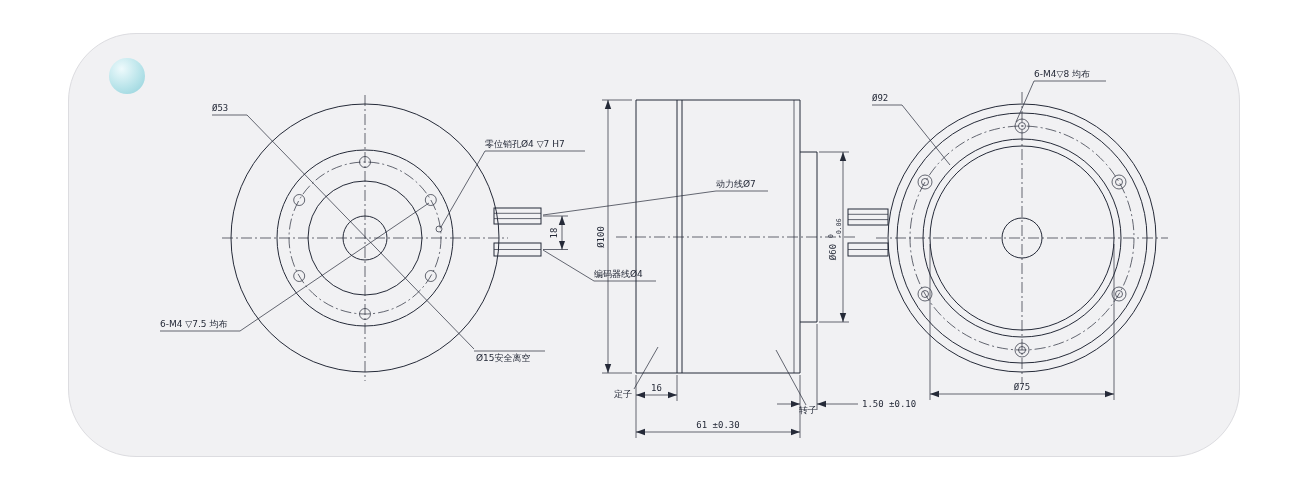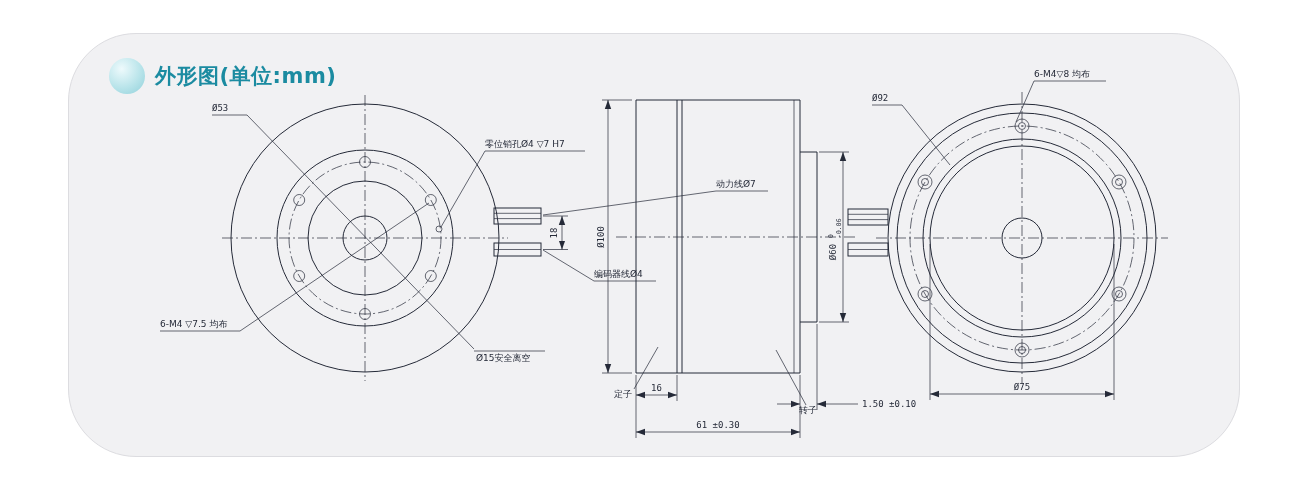--- a/index.html
+++ b/index.html
@@ -18,21 +18,20 @@
   .dim{font-family:"DejaVu Sans Mono","Liberation Mono",monospace;font-size:9px;fill:#252a38;}
   .cn{font-family:"DejaVu Sans","Liberation Sans",sans-serif;font-size:9px;fill:#252a38;}
   .tol{font-family:"DejaVu Sans Mono","Liberation Mono",monospace;font-size:6.5px;fill:#252a38;}
 </style>
 </head>
 <body>
 
 <div class="stage">
   <div class="title-row">
     <span class="bubble"></span>
-    <span class="title">外形图(单位:mm)</span>
   </div>
 </div>
 
 <svg width="1290" height="478" viewBox="0 0 1290 478">
   <defs>
     <marker id="ae" markerWidth="10" markerHeight="8" refX="9" refY="4" orient="auto" markerUnits="userSpaceOnUse">
       <path d="M0,0.8 L9,4 L0,7.2 Z" fill="#252a38"></path>
     </marker>
     <marker id="as" markerWidth="10" markerHeight="8" refX="1" refY="4" orient="auto" markerUnits="userSpaceOnUse">
       <path d="M10,0.8 L1,4 L10,7.2 Z" fill="#252a38"></path>

